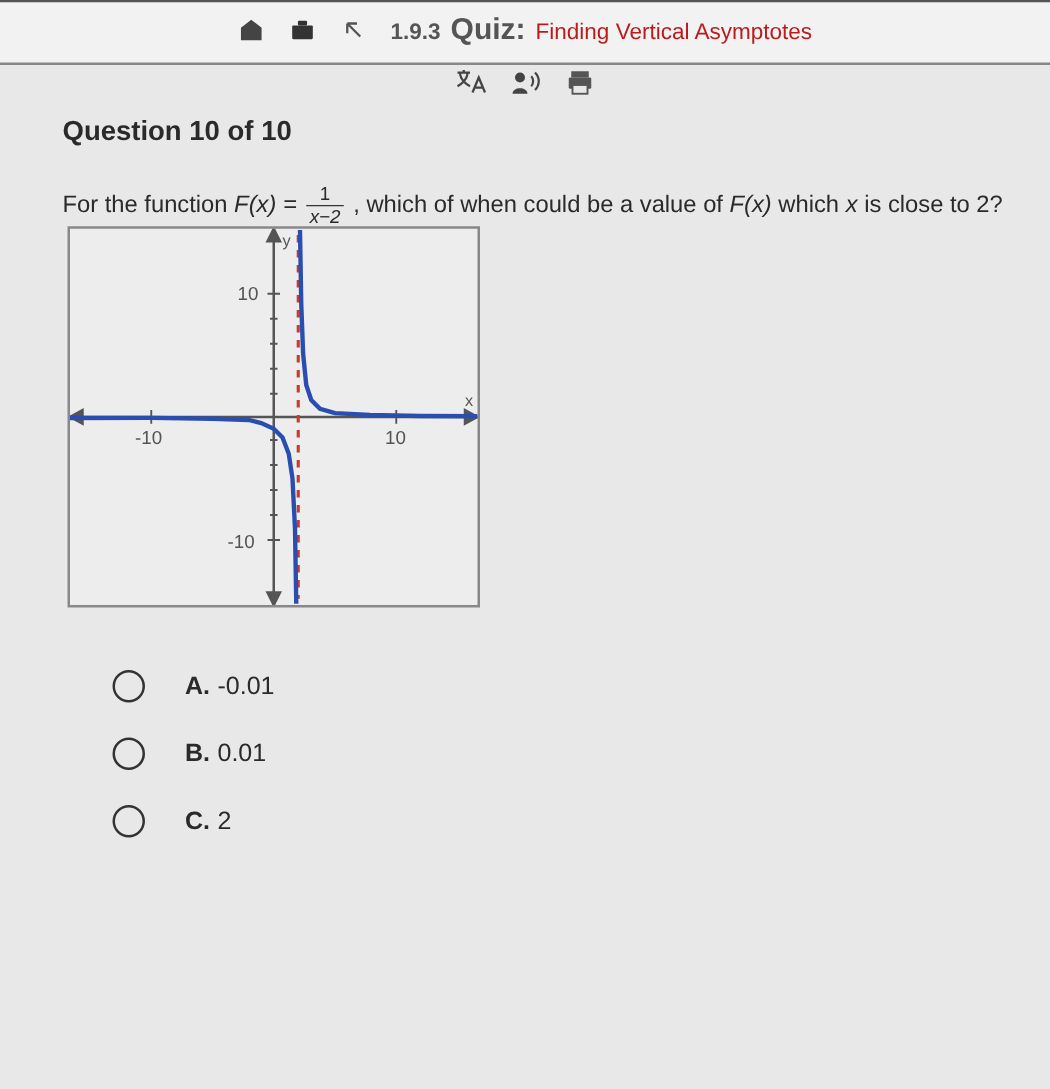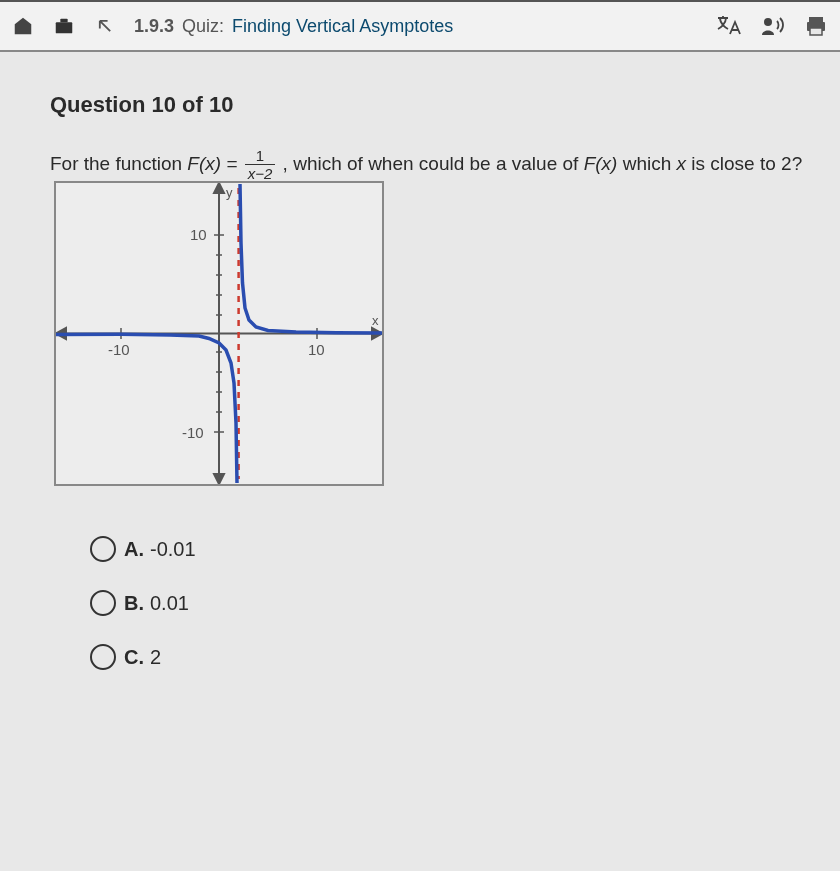--- a/index.html
+++ b/index.html
@@ -12,37 +12,38 @@
     overflow: hidden;
   }
   .header {
     display: flex;
     align-items: center;
     padding: 8px 12px;
     border-bottom: 2px solid #888;
     background: #f2f2f2;
     gap: 16px;
     height: 50px;
+    flex-direction: column;
   }
   .header-left {
     display: flex;
     align-items: center;
     gap: 18px;
     flex: 1;
   }
   .header-right {
     display: flex;
     align-items: center;
     gap: 18px;
   }
   .icon { display: inline-flex; align-items: center; justify-content: center; }
   .title-block { display: flex; align-items: baseline; gap: 8px; color: #555; }
   .title-number { font-weight: 600; font-size: 18px; }
-  .title-label { font-weight: 400; font-size: 18px; }
-  .title-text { font-size: 18px; color: #0c4a6e; }
+  .title-label { font-weight: 700; font-size: 24px; }
+  .title-text { font-size: 18px; color: #b91c1c; }
   .content {
     padding: 40px 28px 20px 50px;
   }
   .q-header {
     font-size: 22px;
     font-weight: 700;
     margin-bottom: 30px;
   }
   .q-text {
     font-size: 19px;
@@ -65,21 +66,21 @@
     border: 2px solid #888;
     position: relative;
     background: #ededed;
     margin-bottom: 50px;
     margin-left: 4px;
   }
   .answers { margin-left: 40px; }
   .answer-row {
     display: flex;
     align-items: center;
-    gap: 8px;
+    gap: 32px;
     margin-bottom: 28px;
     cursor: pointer;
   }
   .radio {
     width: 26px; height: 26px;
     border: 2.5px solid #333;
     border-radius: 50%;
     flex: 0 0 26px;
   }
   .answer-label { font-size: 20px; }

